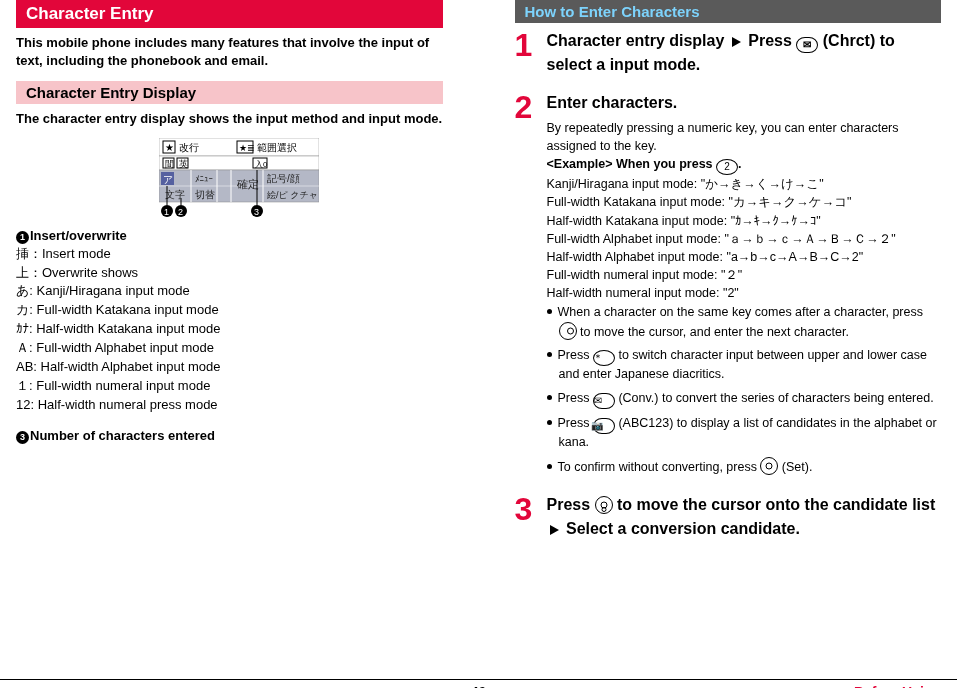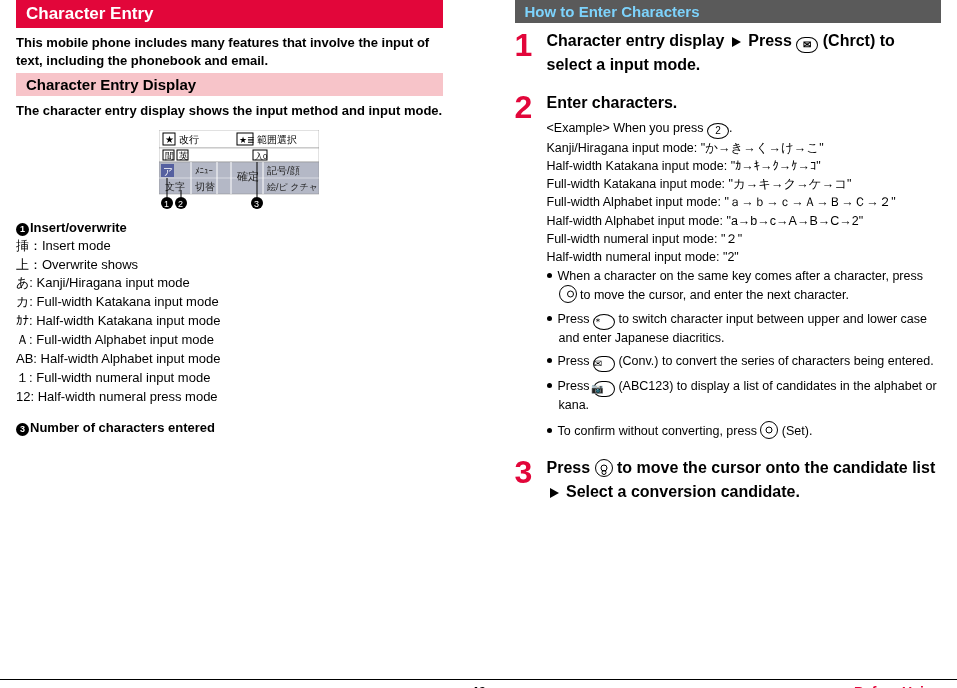--- a/index.html
+++ b/index.html
@@ -2,32 +2,32 @@
 <html><head>
 <meta charset="utf-8">
 <style>
   * { box-sizing: border-box; margin: 0; padding: 0; }
   body { width: 957px; height: 688px; font-family: Arial, Helvetica, sans-serif; font-size: 13px; color: #000; background: #fff; position: relative; }
   .page { display: flex; width: 100%; height: calc(100% - 30px); gap: 40px; }
   .col { width: 50%; padding: 0 16px; }
   .section-red { background: #e2063a; color: #fff; font-size: 17px; font-weight: bold; padding: 4px 10px; margin-bottom: 6px; }
   .section-pink { background: #f7c4c9; color: #000; font-size: 15px; font-weight: bold; padding: 3px 10px; margin-bottom: 6px; }
   .section-dark { background: #5a5a5a; color: #7dd3fc; font-size: 15px; font-weight: bold; padding: 3px 10px; margin-bottom: 6px; }
-  .intro { font-weight: bold; margin-bottom: 4px; line-height: 1.35; }
+  .intro { font-weight: bold; margin-bottom: 12px; line-height: 1.35; }
   .subintro { font-weight: bold; margin-bottom: 10px; line-height: 1.35; }
   .display-img { width: 140px; margin: 0 auto 10px; display: block; }
   .display-img svg { display: block; }
   .label-row { margin-bottom: 2px; line-height: 1.3; }
   .label-head { font-weight: bold; margin-top: 6px; margin-bottom: 2px; }
   .step-row { display: flex; gap: 10px; margin-bottom: 10px; }
   .step-num { color: #e2063a; font-size: 32px; font-weight: 900; line-height: 1; width: 22px; flex-shrink: 0; font-family: Arial, sans-serif; }
   .step-body { flex: 1; }
   .step-head { font-size: 16px; font-weight: bold; line-height: 1.5; margin-bottom: 4px; }
   .step-text { font-size: 12.5px; line-height: 1.45; }
-  .step-text b { font-weight: normal; }
+  .step-text b { font-weight: bold; }
   .tri { display: inline-block; width: 0; height: 0; border-top: 5px solid transparent; border-bottom: 5px solid transparent; border-left: 9px solid #000; vertical-align: -1px; margin: 0 3px; }
   .key-round { display: inline-block; border: 1.3px solid #000; border-radius: 50%; width: 22px; height: 16px; font-size: 10px; line-height: 14px; text-align: center; vertical-align: -2px; font-family: Arial, sans-serif; }
   .key-wide { display: inline-block; border: 1.3px solid #000; border-radius: 9px / 50%; width: 22px; height: 16px; font-size: 10px; line-height: 14px; text-align: center; vertical-align: -2px; }
   .key-dot { display: inline-block; border: 1.3px solid #000; border-radius: 50%; width: 18px; height: 18px; position: relative; vertical-align: -4px; }
   .key-dot::after { content:""; position:absolute; width:5px; height:5px; border:1.2px solid #000; border-radius:50%; left:50%; top:50%; transform:translate(-50%,-50%); }
   .key-dot.right::after { left: auto; right: 2px; transform: translate(0,-50%); }
   .bullet-line { padding-left: 12px; text-indent: -12px; margin: 2px 0 6px 0; font-size: 12.5px; line-height: 1.4; }
   .bullet-dot { display:inline-block; width:5px; height:5px; background:#000; border-radius:50%; vertical-align: 2px; margin-right: 6px;}
   .footer { position: absolute; bottom: 4px; left: 0; right: 0; border-top: 1px solid #000; padding-top: 4px; }
   .pageno { position:absolute; left:50%; transform:translateX(-50%); font-weight:bold; font-size:14px;}
@@ -121,27 +121,28 @@
           <span>(Chrct) to</span><br>
           <span>select a input mode.</span>
         </div>
       </div>
     </div>
 
     <div class="step-row">
       <div class="step-num">2</div>
       <div class="step-body">
         <div class="step-head">Enter characters.</div>
+        <div class="step-text">By repeatedly pressing a numeric key, you can enter characters assigned to the key.</div>
         <div class="step-text">
           <b><span>&lt;Example&gt; When you press</span></b>
           <span class="key-round">2</span><b><span>.</span></b>
         </div>
         <div class="step-text">Kanji/Hiragana input mode: "か→き→く→け→こ"</div>
+        <div class="step-text">Full-width Katakana input mode: "カ→キ→ク→ケ→コ"</div>
         <div class="step-text">Half-width Katakana input mode: "ｶ→ｷ→ｸ→ｹ→ｺ"</div>
-        <div class="step-text">Full-width Katakana input mode: "カ→キ→ク→ケ→コ"</div>
         <div class="step-text">Full-width Alphabet input mode: "ａ→ｂ→ｃ→Ａ→Ｂ→Ｃ→２"</div>
         <div class="step-text">Half-width Alphabet input mode: "a→b→c→A→B→C→2"</div>
         <div class="step-text">Full-width numeral input mode: "２"</div>
         <div class="step-text">Half-width numeral input mode: "2"</div>
 
         <div class="bullet-line">
           <span class="bullet-dot"></span><span>When a character on the same key comes after a character, press</span>
           <span class="key-dot right"></span>
           <span>to move the cursor, and enter the next character.</span>
         </div>

